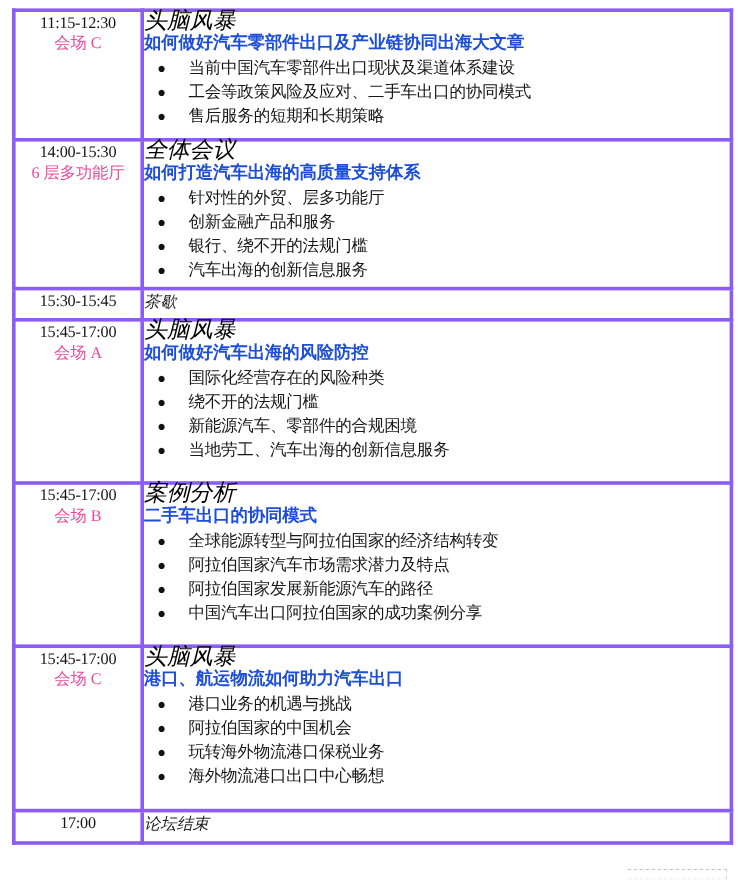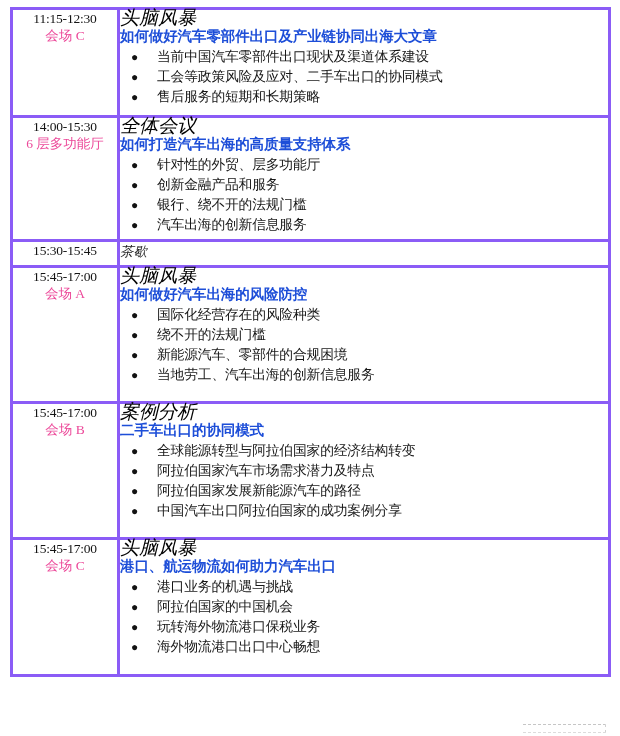--- a/index.html
+++ b/index.html
@@ -217,17 +217,25 @@
             <div class="kind">头脑风暴</div>
             <div class="topic">港口、航运物流如何助力汽车出口</div>
             <ul class="points">
               <li><span class="bullet">●</span><span>港口业务的机遇与挑战</span></li>
               <li><span class="bullet">●</span><span>阿拉伯国家的中国机会</span></li>
               <li><span class="bullet">●</span><span>玩转海外物流港口保税业务</span></li>
               <li><span class="bullet">●</span><span>海外物流港口出口中心畅想</span></li>
             </ul>
           </td>
         </tr>
+        <tr style="height: 27px;">
+          <td class="time-cell">
+            <div class="time-text">17:00</div>
+          </td>
+          <td class="simple-cell">
+            <div class="simple-label">论坛结束</div>
+          </td>
+        </tr>
       </tbody>
   </table>
 </div>
 
 <div id="scan-artifact"></div>
 
 </body></html>

